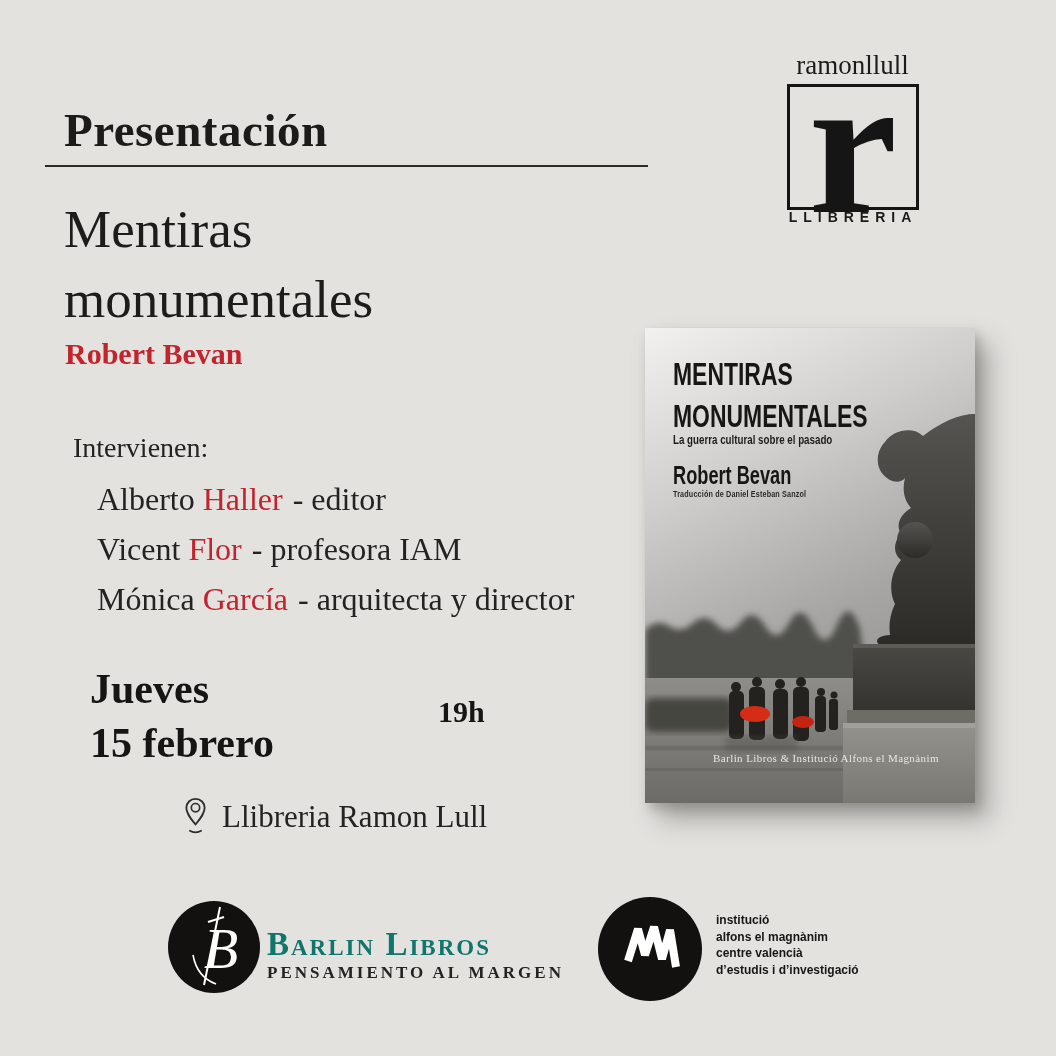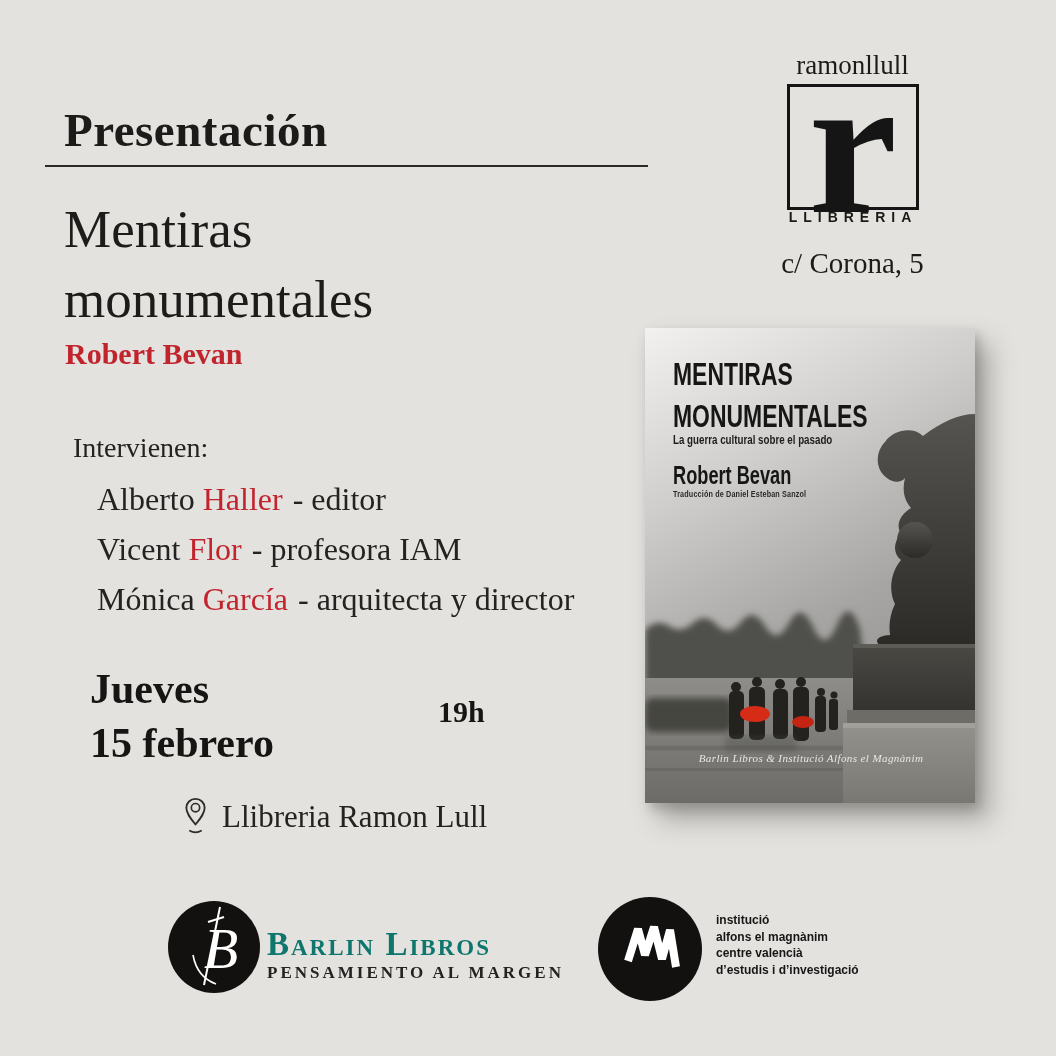--- a/index.html
+++ b/index.html
@@ -40,22 +40,22 @@
   
   .cover{left:645px;top:328px;width:330px;height:475px;
          box-shadow:14px 16px 24px rgba(90,88,84,.45),4px 6px 10px rgba(90,88,84,.30);}
   .cover-art{position:absolute;left:0;top:0;width:100%;height:100%;}
   .cover-text{position:absolute;left:28px;transform-origin:left top;
               font-family:"Liberation Sans",sans-serif;color:#161614;white-space:nowrap;}
   .cv-title{top:26px;font-size:31px;line-height:42px;font-weight:800;transform:scaleX(.74);}
   .cv-sub{top:104px;font-size:13px;font-weight:700;transform:scaleX(.75);color:#1d1d1b;}
   .cv-author{top:132px;font-size:26px;font-weight:700;transform:scaleX(.70);}
   .cv-trans{top:161px;font-size:9px;font-weight:700;letter-spacing:.2px;transform:scaleX(.80);color:#2a2a28;}
-  .cv-pub{position:absolute;left:1px;top:424px;width:100%;text-align:center;
-          font-family:"Liberation Serif",serif;font-size:11px;color:#e8e7e3;letter-spacing:.4px;font-style:italic;}
+  .cv-pub{position:absolute;left:16px;top:424px;width:100%;text-align:center;
+          font-family:"Liberation Serif",serif;font-size:11px;color:#e8e7e3;letter-spacing:.4px;}
 
   
   .barlin-mark{left:168px;top:901px;width:92px;height:92px;}
   .barlin-name{left:267px;top:926px;font-size:33px;font-weight:600;font-variant:small-caps;
                letter-spacing:2px;color:#0f766e;}
   .barlin-tag{left:267px;top:963px;font-size:17px;font-weight:600;letter-spacing:3px;color:#242322;}
   .mag-mark{left:598px;top:897px;width:104px;height:104px;}
   .mag-text{left:716px;top:912px;font-family:"Liberation Sans",sans-serif;
             font-size:12px;line-height:16.5px;font-weight:700;color:#161616;}
 </style>
@@ -65,21 +65,20 @@
 <div class="poster">
 
   <div class="abs page-title">Presentación</div>
   <div class="abs title-rule"></div>
 
   <div class="abs rll-word">ramonllull</div>
   <div class="abs rll-box">
     <span class="rll-r">r</span>
   </div>
   <div class="abs rll-type">LLIBRERIA</div>
-  <div class="abs rll-address">c/ Corona, 5</div>
 
   <div class="abs book-title">
     <div>Mentiras</div>
     <div>monumentales</div>
   </div>
   <div class="abs book-author">Robert Bevan</div>
 
   <div class="abs speakers-label">Intervienen:</div>
   <div class="abs speakers">
     <div class="speaker">

